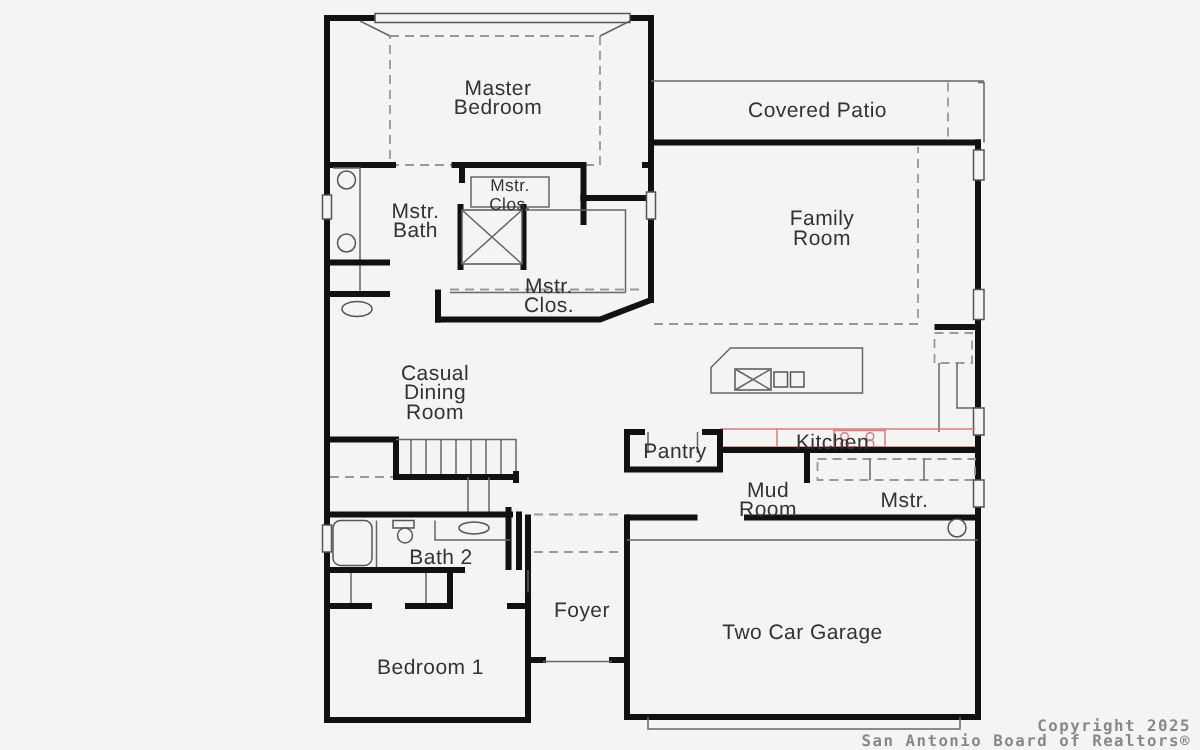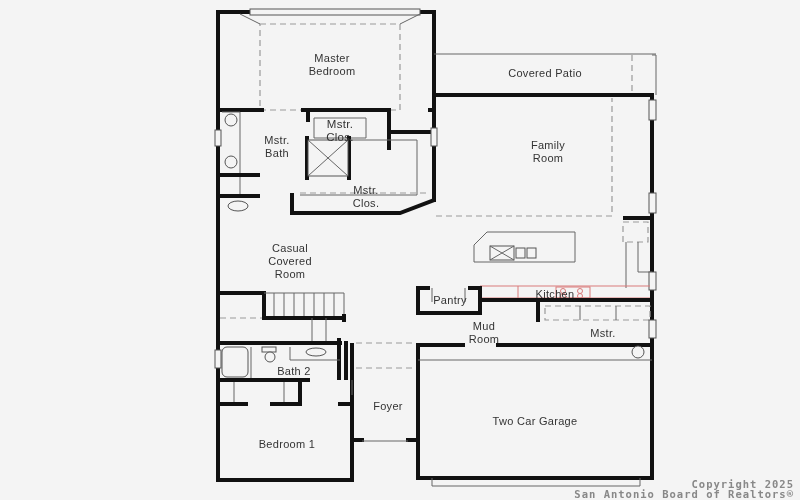--- a/index.html
+++ b/index.html
@@ -4,21 +4,21 @@
 <style>
   html, body { margin: 0; padding: 0; }
   body { width: 800px; height: 500px; background: #f4f4f4; overflow: hidden; position: relative; font-family: "Liberation Sans", "DejaVu Sans", sans-serif; }
   #plan { position: absolute; left: 0; top: 0; width: 800px; height: 500px; }
   .wall { stroke: #111; stroke-width: 4; fill: none; stroke-linecap: square; }
   .thin { stroke: #666; stroke-width: 1; fill: none; }
   .dash { stroke: #999; stroke-width: 1.2; fill: none; stroke-dasharray: 6 4; }
   .win { fill: #f4f4f4; stroke: #555; stroke-width: 1; }
   .fixture { fill: #f4f4f4; stroke: #555; stroke-width: 1; }
   .red { stroke: #d97b7b; stroke-width: 1; fill: none; }
-  .lbl { position: absolute; color: #333; font-size: 11px; line-height: 13px; text-align: center; white-space: pre-line; letter-spacing: 0.3px; }
+  .lbl { position: absolute; color: #333; font-size: 14px; line-height: 13px; text-align: center; white-space: pre-line; letter-spacing: 0.3px; }
   .copy { position: absolute; right: 6px; color: #888; font-size: 10.5px; font-weight: bold; letter-spacing: 1px; text-align: right; font-family: "DejaVu Sans Mono", monospace; }
 </style>
 </head>
 <body>
 
 <svg id="plan" viewBox="0 0 800 500" xmlns="http://www.w3.org/2000/svg">
 
   <g>
     <path class="wall" d="M218 12 L218 480 L352 480"></path>
     <path class="wall" d="M218 12 L250 12"></path>
@@ -134,25 +134,25 @@
 <div class="lbl" style="left:470px;top:67px;width:150px;">Covered Patio</div>
 <div class="lbl" style="left:312px;top:118px;width:56px;font-size:11.5px;">Mstr.
 Clos.</div>
 <div class="lbl" style="left:250px;top:134px;width:54px;">Mstr.
 Bath</div>
 <div class="lbl" style="left:500px;top:139px;width:96px;">Family
 Room</div>
 <div class="lbl" style="left:336px;top:184px;width:60px;">Mstr.
 Clos.</div>
 <div class="lbl" style="left:250px;top:242px;width:80px;">Casual
-Covered
+Dining
 Room</div>
 <div class="lbl" style="left:515px;top:268px;width:80px;margin-top:20px;">Kitchen</div>
 <div class="lbl" style="left:420px;top:294px;width:60px;text-align:center;">Pantry</div>
-<div class="lbl" style="left:456px;top:320px;width:56px;">Mud
+<div class="lbl" style="left:484px;top:320px;width:56px;">Mud
 Room</div>
 <div class="lbl" style="left:578px;top:327px;width:50px;">Mstr.</div>
 <div class="lbl" style="left:262px;top:365px;width:64px;">Bath 2</div>
 <div class="lbl" style="left:360px;top:400px;width:56px;">Foyer</div>
 <div class="lbl" style="left:460px;top:415px;width:150px;">Two Car Garage</div>
 <div class="lbl" style="left:232px;top:438px;width:110px;">Bedroom 1</div>
 
 <div class="copy" style="top:478px;padding-left:47px;">Copyright 2025</div>
 <div class="copy" style="top:488px;text-align:right;">San Antonio Board of Realtors®</div>
 

